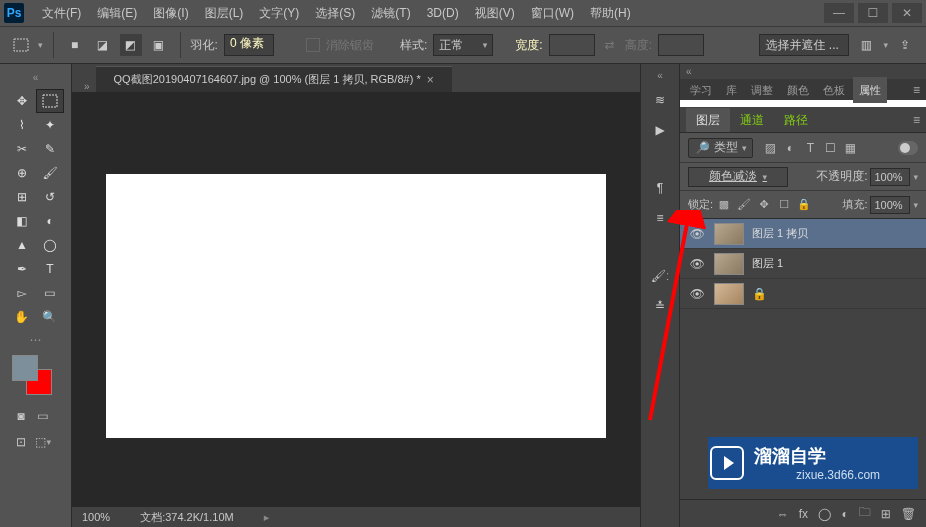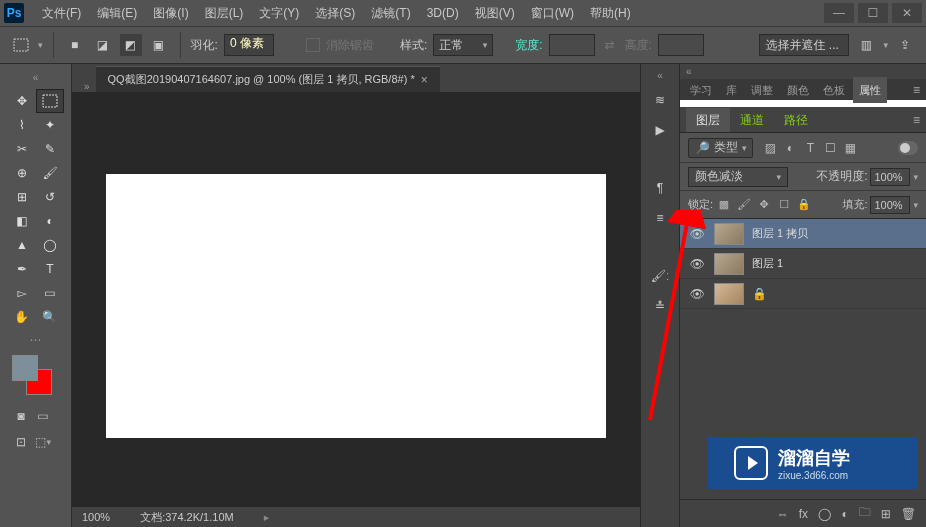--- a/index.html
+++ b/index.html
@@ -159,21 +159,21 @@
   }
   .doc-tab-bar {
     height: 28px;
     background: #424242;
     display: flex;
     align-items: flex-end;
     padding-left: 6px;
   }
   .doc-tab {
     background: #323232;
-    padding: 5px 12px;
+    padding: 5px 18px;
     font-size: 11px;
     color: #ccc;
     border-top: 1px solid #555;
     display:flex;
     align-items:center;
     gap:6px;
   }
   .tab-close { color:#aaa; font-size:12px; }
   .canvas-wrap {
     flex: 1;
@@ -289,22 +289,22 @@
     content:"";position:absolute;width:10px;height:10px;
     background:#ccc;border-radius:50%;top:2px;left:2px;
   }
   .blend-row {
     height: 28px; display:flex;align-items:center;
     padding: 0 8px; gap:6px;
     border-bottom:1px solid #3a3a3a;
   }
   .blend-select {
     background:#484848;border:1px solid #2a2a2a;
-    height:20px;width:100px;padding:0 6px;
-    display:flex;align-items:center;justify-content:space-between;
+    height:20px;width:100px;padding:0 20px;
+    display:flex;align-items:center;justify-content:space-between;text-decoration:underline;
   }
   .opacity-box {
     display:flex;align-items:center;gap:3px;margin-left:auto;
   }
   .pct-box {
     background:#484848;border:1px solid #2a2a2a;
     height:18px;width:40px;padding:0 3px;
     display:flex;align-items:center;font-size:11px;
   }
   .lock-row {
@@ -341,35 +341,35 @@
     background:#424242;
     border-top:1px solid #2a2a2a;
     color:#bbb;
   }
   .brand-badge {
     position:absolute;
     right: 8px; bottom: 38px;
     width: 210px; height: 52px;
     background:#1a4d8f;
     display:flex;align-items:center;
-    padding:0 26px;gap:10px;
+    padding:0 2px;gap:10px;
     color:#fff;
   }
   .brand-play {
     width:34px;height:34px;border:2px solid #fff;border-radius:6px;
     display:flex;align-items:center;justify-content:center;
   }
   .brand-play::after{
     content:"";border-left:10px solid #fff;
     border-top:7px solid transparent;border-bottom:7px solid transparent;
     margin-left:3px;
   }
   .brand-text { display:flex;flex-direction:column; }
   .brand-name { font-size:18px;font-weight:bold; }
-  .brand-sub { font-size:10px; color:#cde; }
+  .brand-sub { font-size:12px; color:#cde;margin-left:42px; }
   .arrow-annotation {
     position:absolute;
     left: 640px; top: 210px;
     width: 70px; height: 220px;
     pointer-events:none;
   }
   svg.arrow { width:100%; height:100%; }
   .chk { width:14px;height:14px;border:1px solid #666;display:inline-block;}
 </style>
 </head>
@@ -413,21 +413,21 @@
   <div style="width:20px"></div>
   <span class="chk"></span>
   <span class="opt-label" style="color:#777">消除锯齿</span>
   <div style="width:14px"></div>
   <span class="opt-label">样式:</span>
   <div class="opt-select">
     <span>正常</span>
       <span class="caret">▾</span>
   </div>
   <div style="width:10px"></div>
-  <span class="opt-label" style="color:#5eead4">宽度:</span>
+  <span class="opt-label" style="color:#fef9c3">宽度:</span>
   <div class="opt-input" style="background:#4a4a4a;width:46px"></div>
   <span style="color:#777;margin:0 4px">⇄</span>
   <span class="opt-label" style="color:#777">高度:</span>
   <div class="opt-input" style="background:#4a4a4a;width:46px"></div>
   <div style="flex:1"></div>
   <div class="opt-select" style="width:90px">
     <span>选择并遮住 ...</span>
   </div>
   <div class="tool-icon">▥</div>
   <span class="caret">▾</span>

